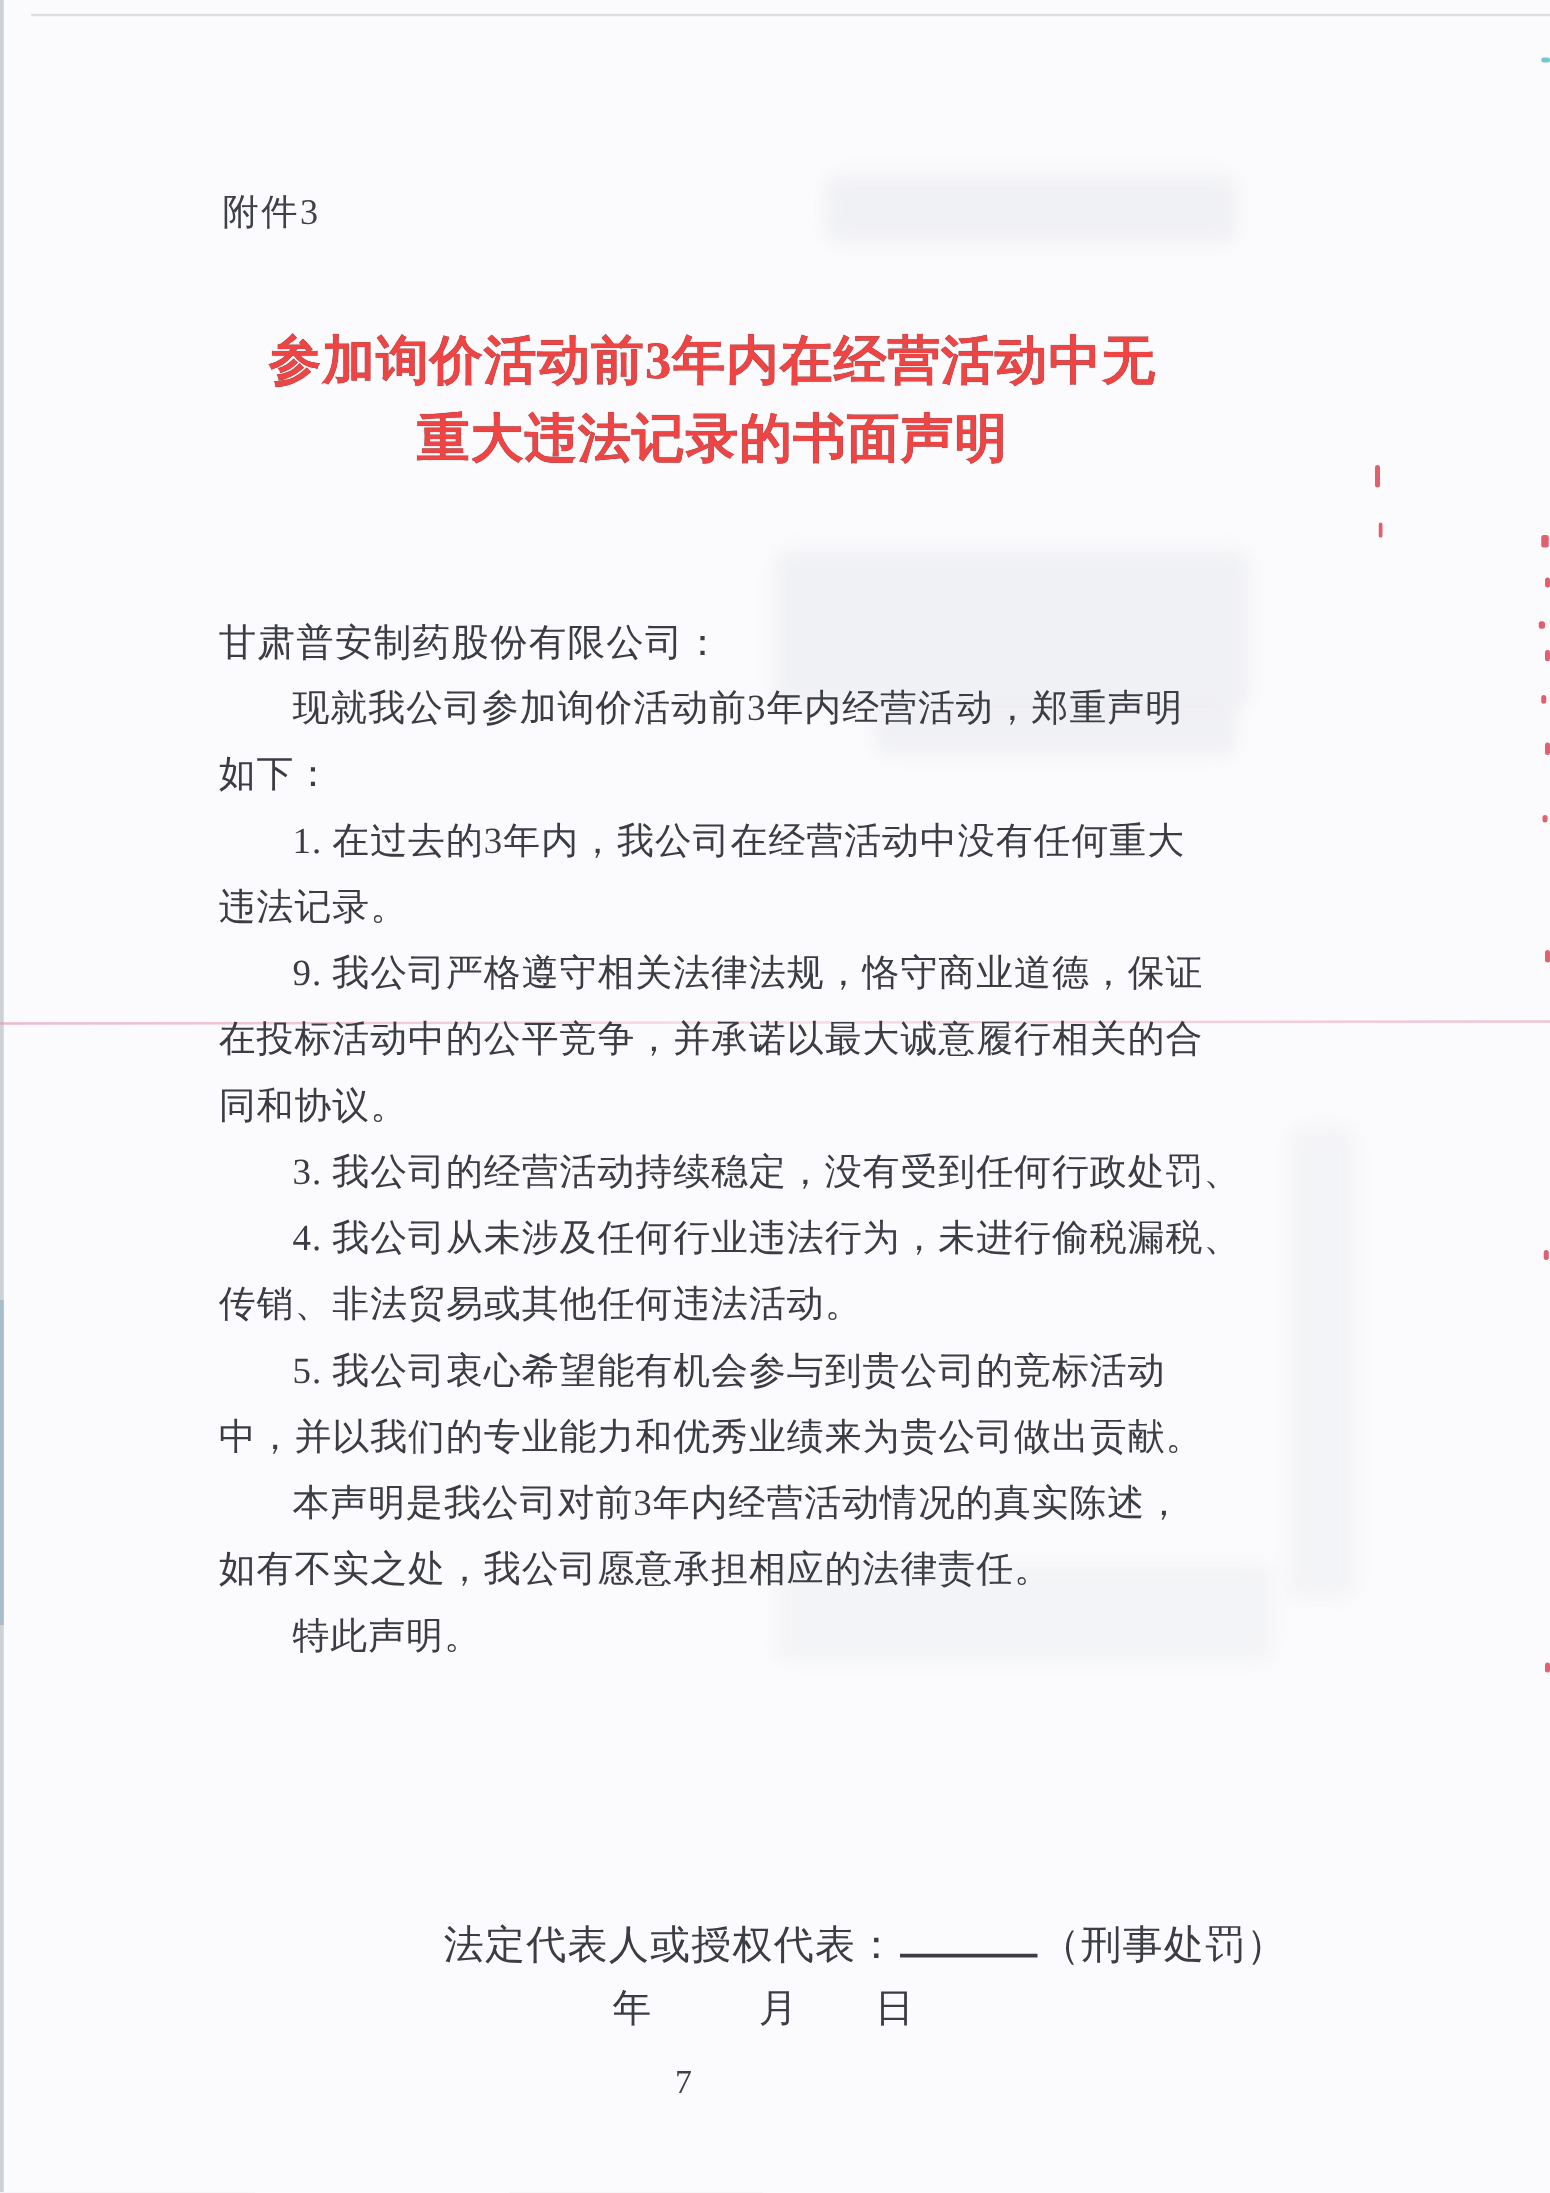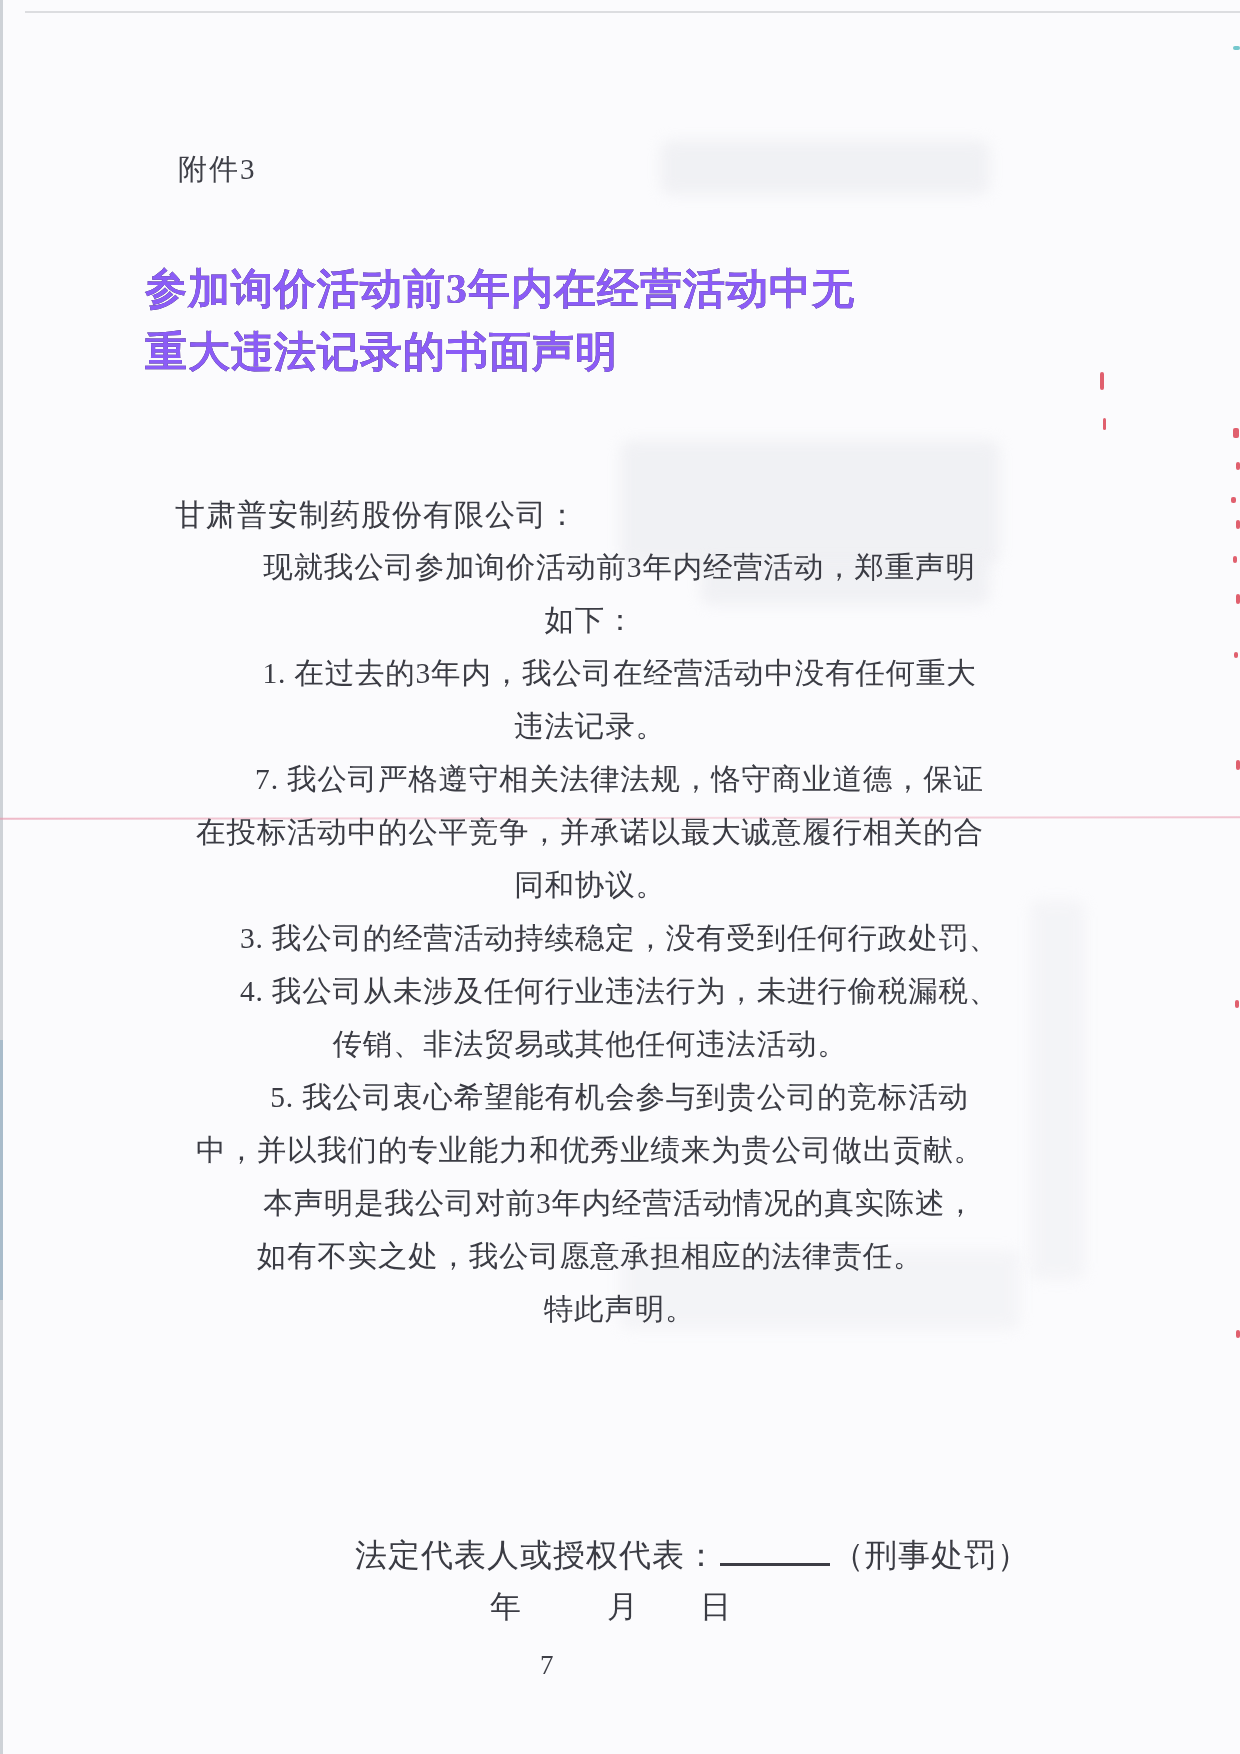--- a/index.html
+++ b/index.html
@@ -30,30 +30,30 @@
     position:absolute; background:#e4e5ea; opacity:.45;
     filter: blur(7px); border-radius:10px;
   }
   
   .attachment {
     position:absolute; left:178px; top:150px;
     font-size:29px; letter-spacing:2px; color:#3f4048;
   }
   .doc-title {
     position:absolute; left:145px; top:258px; width:850px;
-    text-align:left; font-weight:bold; color:#8b5cf6;
+    text-align:center; font-weight:bold; color:#ef4444;
     font-size:42px; line-height:63px; letter-spacing:1px;
     text-shadow: 0 0 .6px #26272f;
   }
   .addressee {
     position:absolute; left:175px; top:488px;
     font-size:30px; line-height:53px; letter-spacing:1px; white-space:nowrap;text-align:center;
   }
   .doc-body {
-    position:absolute; left:175px; top:541px; width:830px;text-align:center;
+    position:absolute; left:175px; top:541px; width:830px;
   }
   .doc-body .line {
     height:53px; line-height:53px;
     font-size:29.5px; letter-spacing:0.8px; white-space:nowrap;
   }
   .doc-body .line.indent { padding-left:59px; }
   .sig-row {
     position:absolute; left:355px; white-space:nowrap;
     font-size:32px; line-height:44px; letter-spacing:1px;
   }
@@ -117,21 +117,21 @@
   <div class="doc-body">
 
       <div class="line indent">现就我公司参加询价活动前3年内经营活动，郑重声明</div>
 
       <div class="line">如下：</div>
 
       <div class="line indent">1. 在过去的3年内，我公司在经营活动中没有任何重大</div>
 
       <div class="line">违法记录。</div>
 
-      <div class="line indent">7. 我公司严格遵守相关法律法规，恪守商业道德，保证</div>
+      <div class="line indent">9. 我公司严格遵守相关法律法规，恪守商业道德，保证</div>
 
       <div class="line">在投标活动中的公平竞争，并承诺以最大诚意履行相关的合</div>
 
       <div class="line">同和协议。</div>
 
       <div class="line indent">3. 我公司的经营活动持续稳定，没有受到任何行政处罚、</div>
 
 
       <div class="line indent">4. 我公司从未涉及任何行业违法行为，未进行偷税漏税、</div>
 

